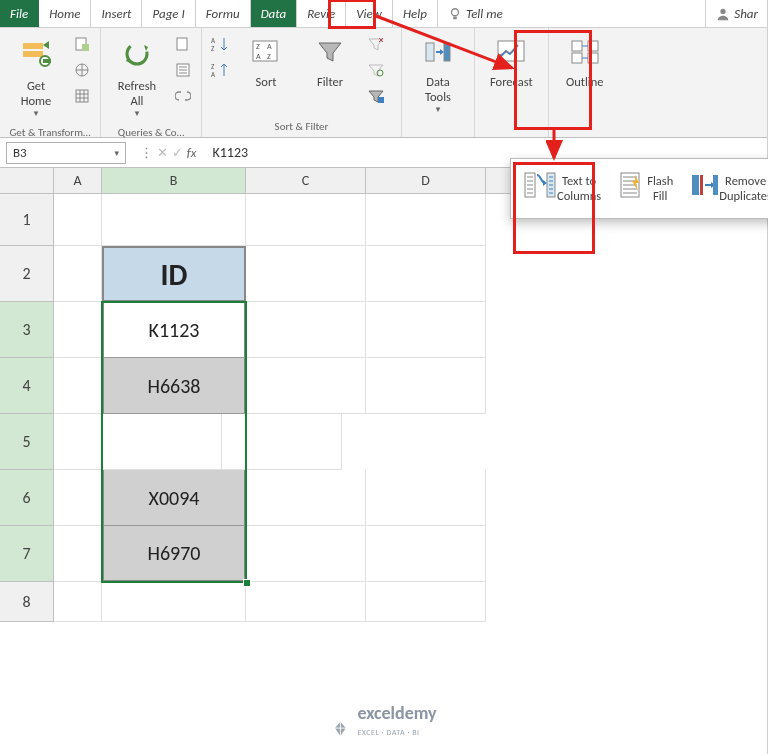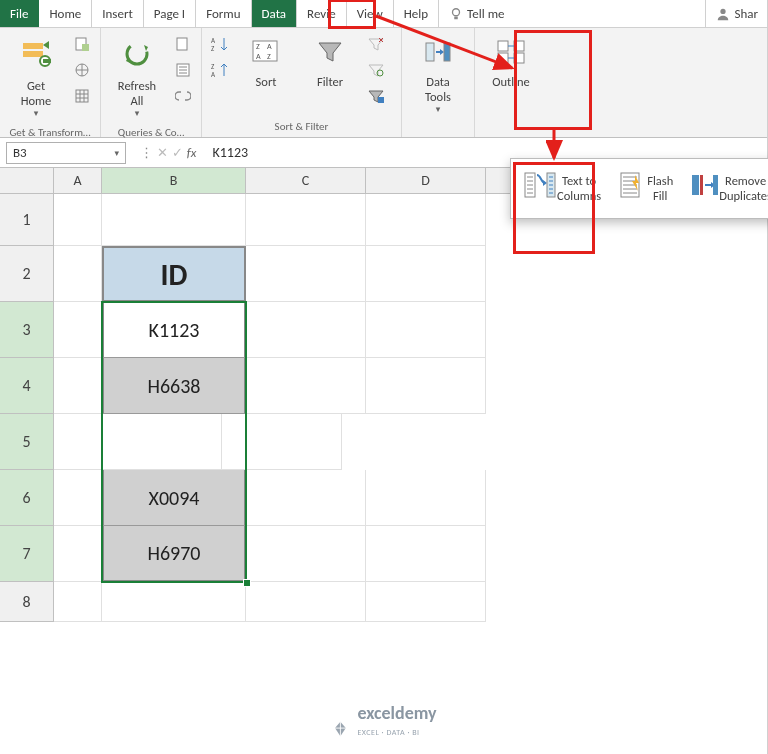--- a/index.html
+++ b/index.html
@@ -1,20 +1,20 @@
 <!DOCTYPE html>
 <html><head>
 <meta charset="utf-8">
 <style>
 * { box-sizing: border-box; margin: 0; padding: 0; font-family: "Segoe UI", Calibri, Arial, sans-serif; }
 body { background: #fff; width: 768px; height: 754px; position: relative; overflow: hidden; }
 
 
 .ribbon-tabs { display: flex; background: #fff; height: 28px; border-bottom: 1px solid #d0d0d0; align-items: stretch; }
-.tab { padding: 4px 10px 4px 10px; font-size: 13px; color: #444; border-right: 1px solid #d0d0d0; cursor: pointer; display: flex; align-items: center; }
+.tab { padding: 4px 10px 4px 10px; font-size: 13px; color: #444; border-right: 1px solid #d0d0d0; cursor: pointer; display: flex; align-items: center; font-style: italic; }
 .tab.active { background: #217346; color: #fff; font-weight: 400; }
 .tab.tellme { border-right: none; }
 .tab svg { margin-right: 4px; }
 
 
 .ribbon { display: flex; background: #f3f3f3; height: 110px; border-bottom: 1px solid #c0c0c0; }
 .group { border-right: 1px solid #d8d8d8; padding: 4px 6px 2px 6px; display: flex; flex-direction: column; position: relative; }
 .group-body { flex: 1; display: flex; align-items: flex-start; gap: 4px; }
 .group-label { font-size: 11px; color: #666; text-align: center; padding: 2px 0; }
 .big-btn { display: flex; flex-direction: column; align-items: center; justify-content: flex-start; padding: 4px 8px; font-size: 12.5px; color: #444; background: transparent; border: 1px solid transparent; cursor: pointer; min-width: 60px; text-align: center; line-height: 1.2; }
@@ -253,20 +253,33 @@
               <rect x="21" y="6" width="6" height="18" fill="#4f8fc0" stroke="#888"></rect>
             </svg></span>
         <span style="white-space:pre-line;">Data
 Tools</span>
         <span class="caret">▾</span>
       </button>
     </div>
     <div class="group-label"></div>
   </div>
 
+  <div class="group">
+    <div class="group-body">
+      <button class="big-btn">
+        <span class="icon"><svg width="34" height="30" viewBox="0 0 34 30">
+              <rect x="4" y="4" width="26" height="20" fill="#fff" stroke="#888"></rect>
+              <path d="M6 20l6-6 4 3 8-9" fill="none" stroke="#4080c0" stroke-width="2"></path>
+              <path d="M6 18l6-4 4 2 8-7" fill="none" stroke="#c08040" stroke-width="1" stroke-dasharray="2 2"></path>
+            </svg></span>
+        <span>Forecast</span>
+      </button>
+    </div>
+    <div class="group-label"></div>
+  </div>
 
   <div class="group" style="border-right:none;">
     <div class="group-body">
       <button class="big-btn">
         <span class="icon"><svg width="34" height="30" viewBox="0 0 34 30">
               <rect x="4" y="4" width="10" height="10" fill="#fff" stroke="#888"></rect>
               <rect x="4" y="16" width="10" height="10" fill="#fff" stroke="#888"></rect>
               <rect x="20" y="4" width="10" height="10" fill="#fff" stroke="#888"></rect>
               <rect x="20" y="16" width="10" height="10" fill="#fff" stroke="#888"></rect>
               <path d="M14 9h6M14 21h6" stroke="#4080c0"></path>

